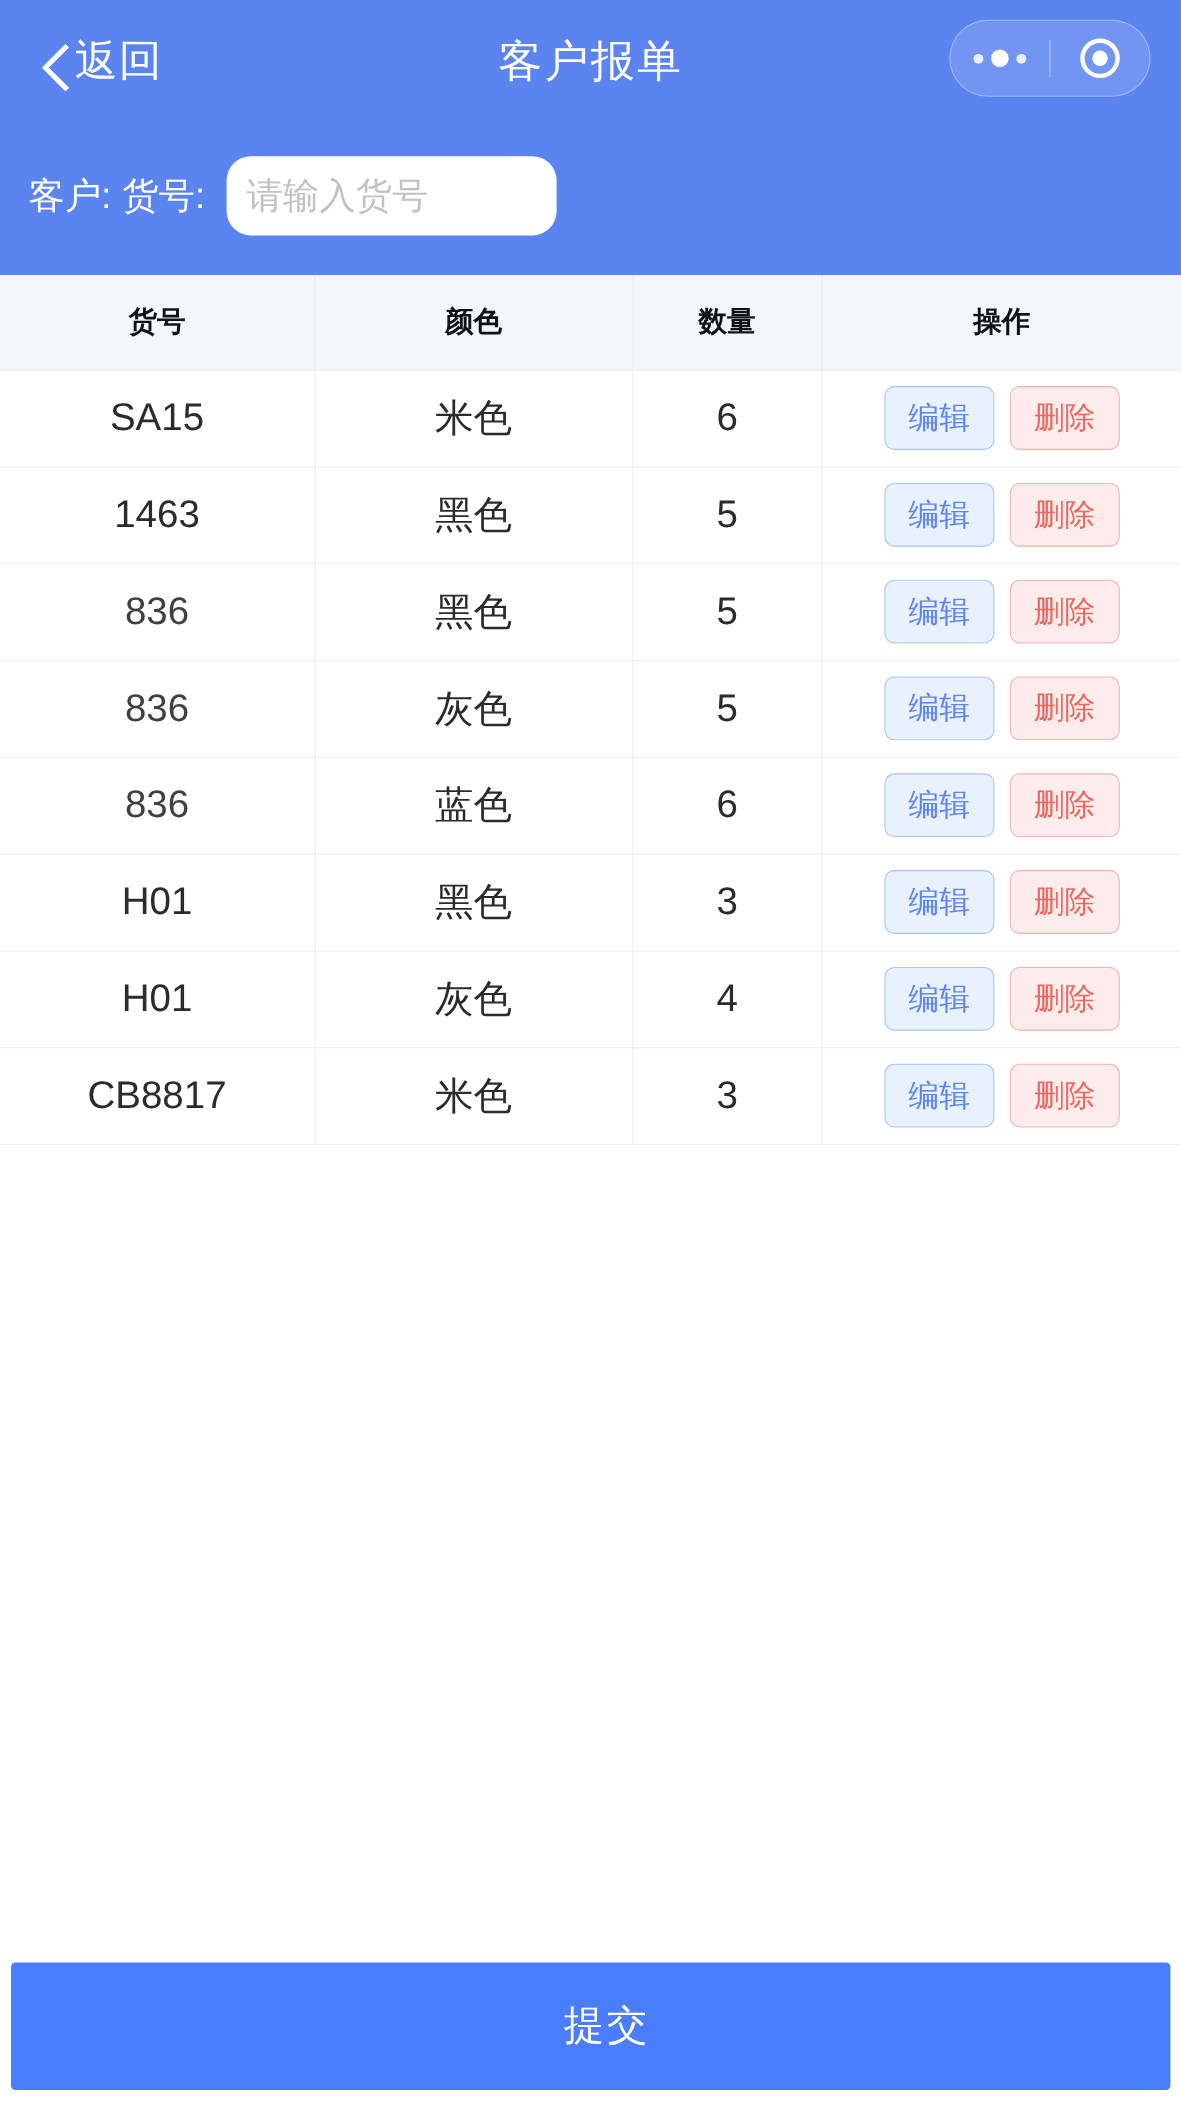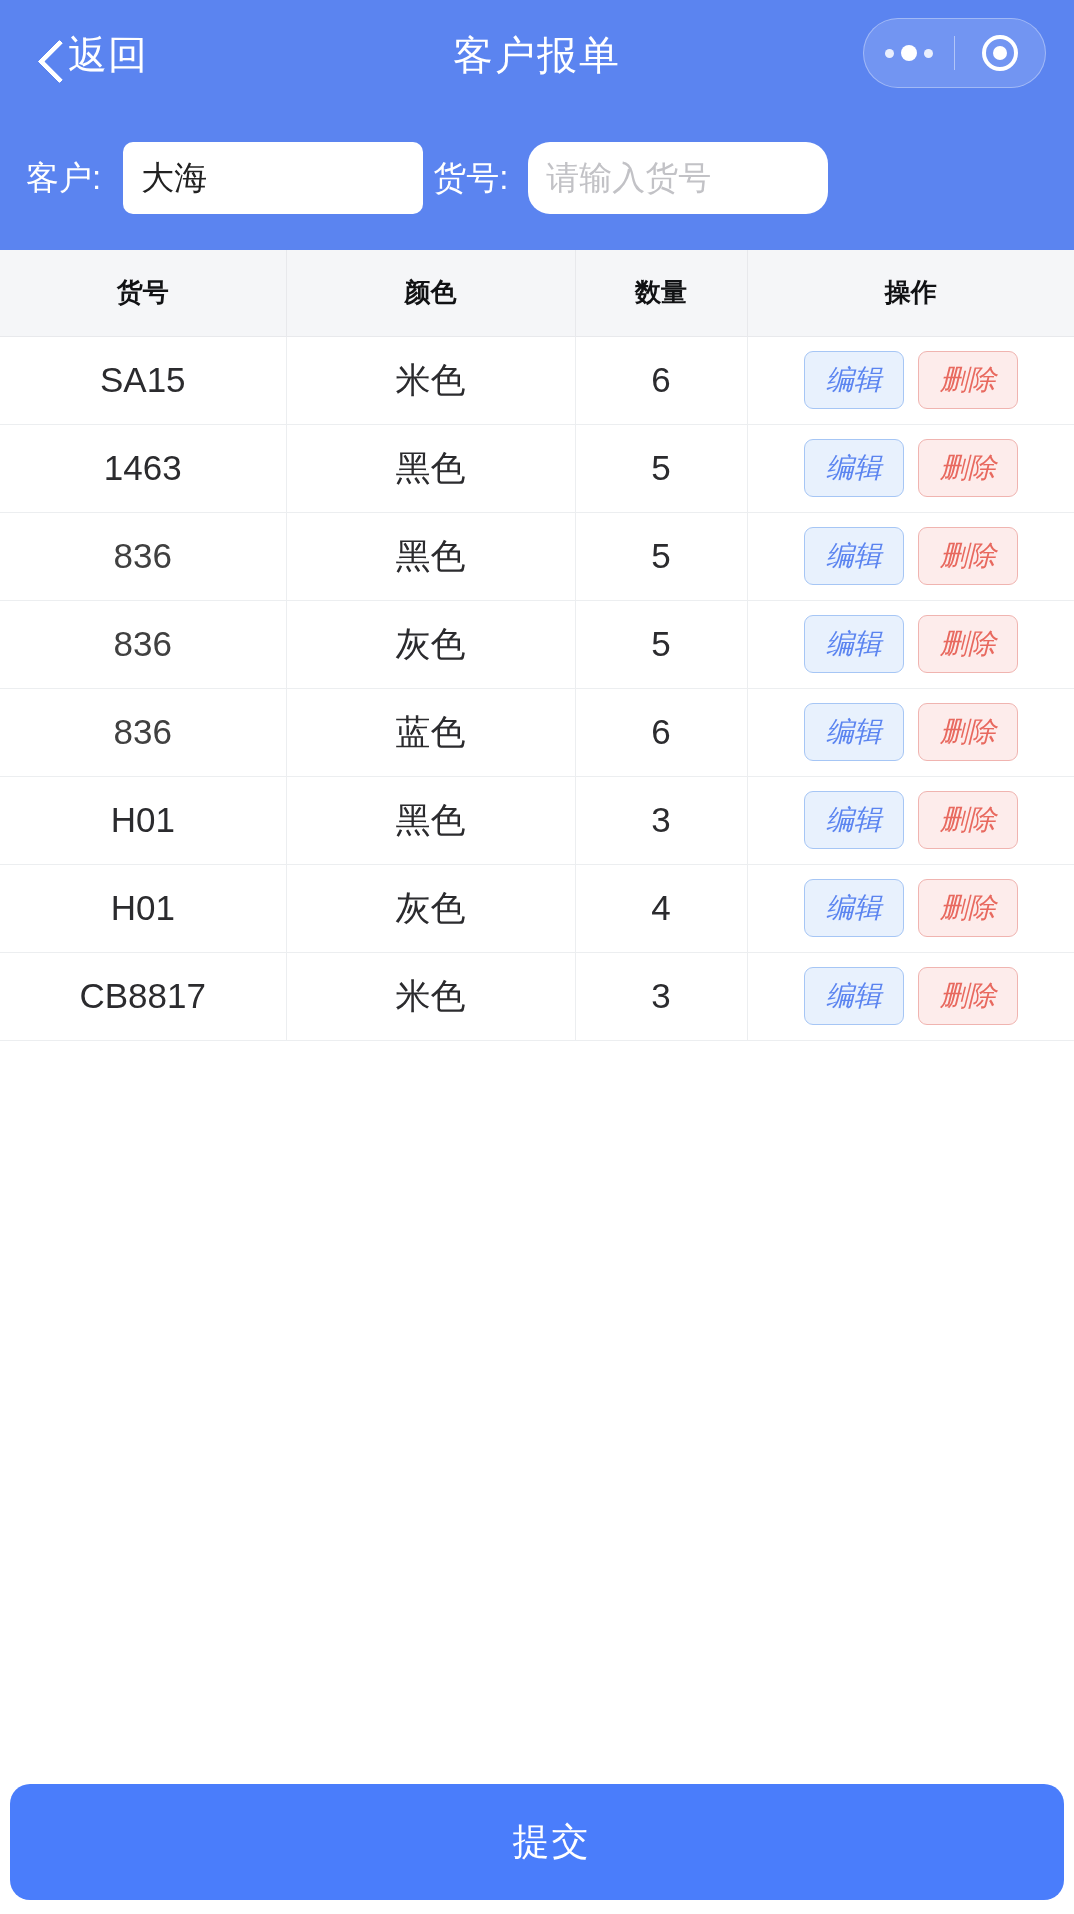--- a/index.html
+++ b/index.html
@@ -107,21 +107,21 @@
   thead th:last-child { border-right:none; }
   tbody td {
     height:88px;
     font-size:35px;
     color:#2b2b2e;
     text-align:center;
     border-bottom:1px solid #eceef0;
     border-right:1px solid #eceef0;
     background:#ffffff;
   }
-  tbody td:last-child { border-right:none;font-style:italic; }
+  tbody td:last-child { border-right:none; }
   td.code-cell.link { color:#404040; }
   .col-code { width:286px; }
   .col-color { width:289px; }
   .col-qty { width:172px; }
   .col-op { width:327px; }
 
   .op-cell { padding:0; }
   .op-inner { display:flex; align-items:center; justify-content:center; gap:14px; }
   .btn-sm {
     width:100px; height:58px;
@@ -134,21 +134,21 @@
   .btn-edit { background:#e8f1fd; border:1px solid #a6c6f5; color:#5b84f0; }
   .btn-del  { background:#fdeceb; border:1px solid #f0b4b0; color:#e8695f; }
 
   
   .footer { flex:0 0 auto; padding:0 10px 14px; }
   .submit-btn {
     width:100%; height:116px;
     background:#4a7dfb;
     color:#ffffff;
     font-size:37px;
-    border:none; border-radius:20px;
+    border:none; border-radius:4px;
     display:flex; align-items:center; justify-content:center;
     cursor:pointer;
     font-family:"Liberation Sans","DejaVu Sans",sans-serif;
     letter-spacing:2px;
     padding-left:29px;
   }
 </style>
 </head>
 <body>
 
@@ -172,21 +172,20 @@
         <div class="cap-divider"></div>
         <div class="cap-half">
           <span class="target-ic"></span>
         </div>
       </div>
     </div>
 
     <div class="filter-row">
       <div class="field">
         <span class="field-label">客户:</span>
-        <input id="customer-field" class="field-input" type="text" value="大海" style="">
       </div>
       <div class="field code">
         <span class="field-label">货号:</span>
         <input id="code-field" class="field-input" type="text" placeholder="请输入货号" style="">
       </div>
     </div>
   </div>
 
   <div class="table-wrap">
     <table>

